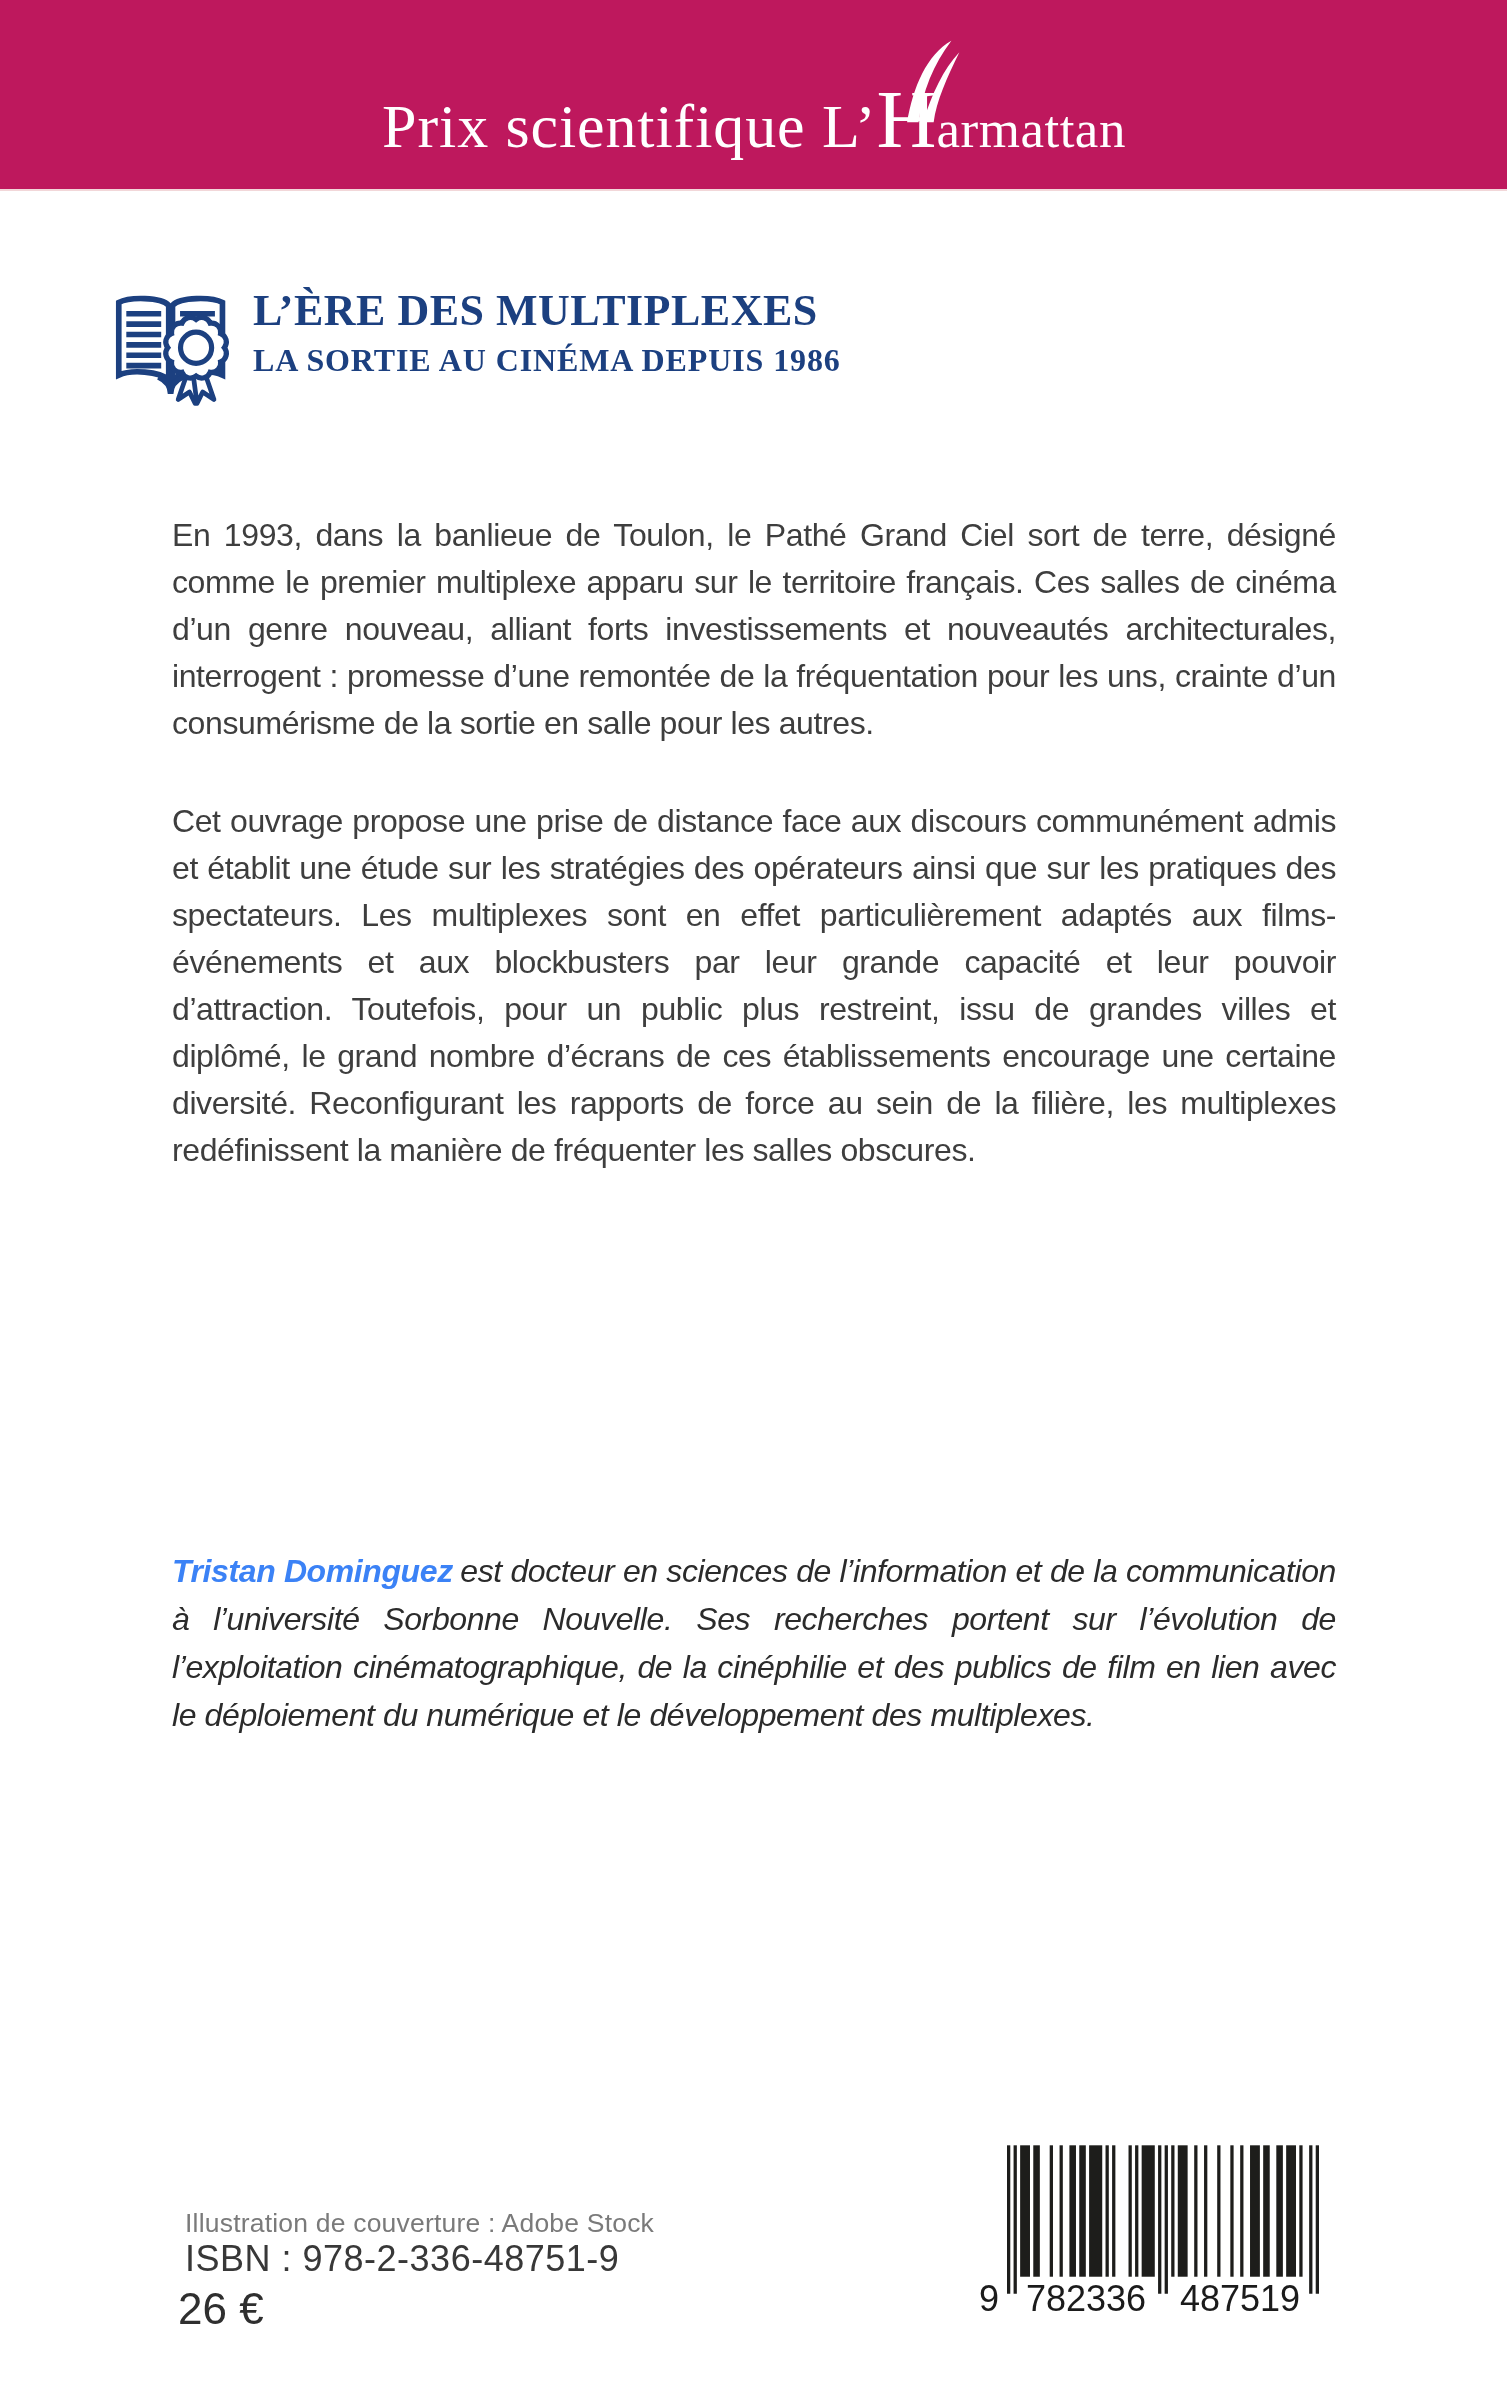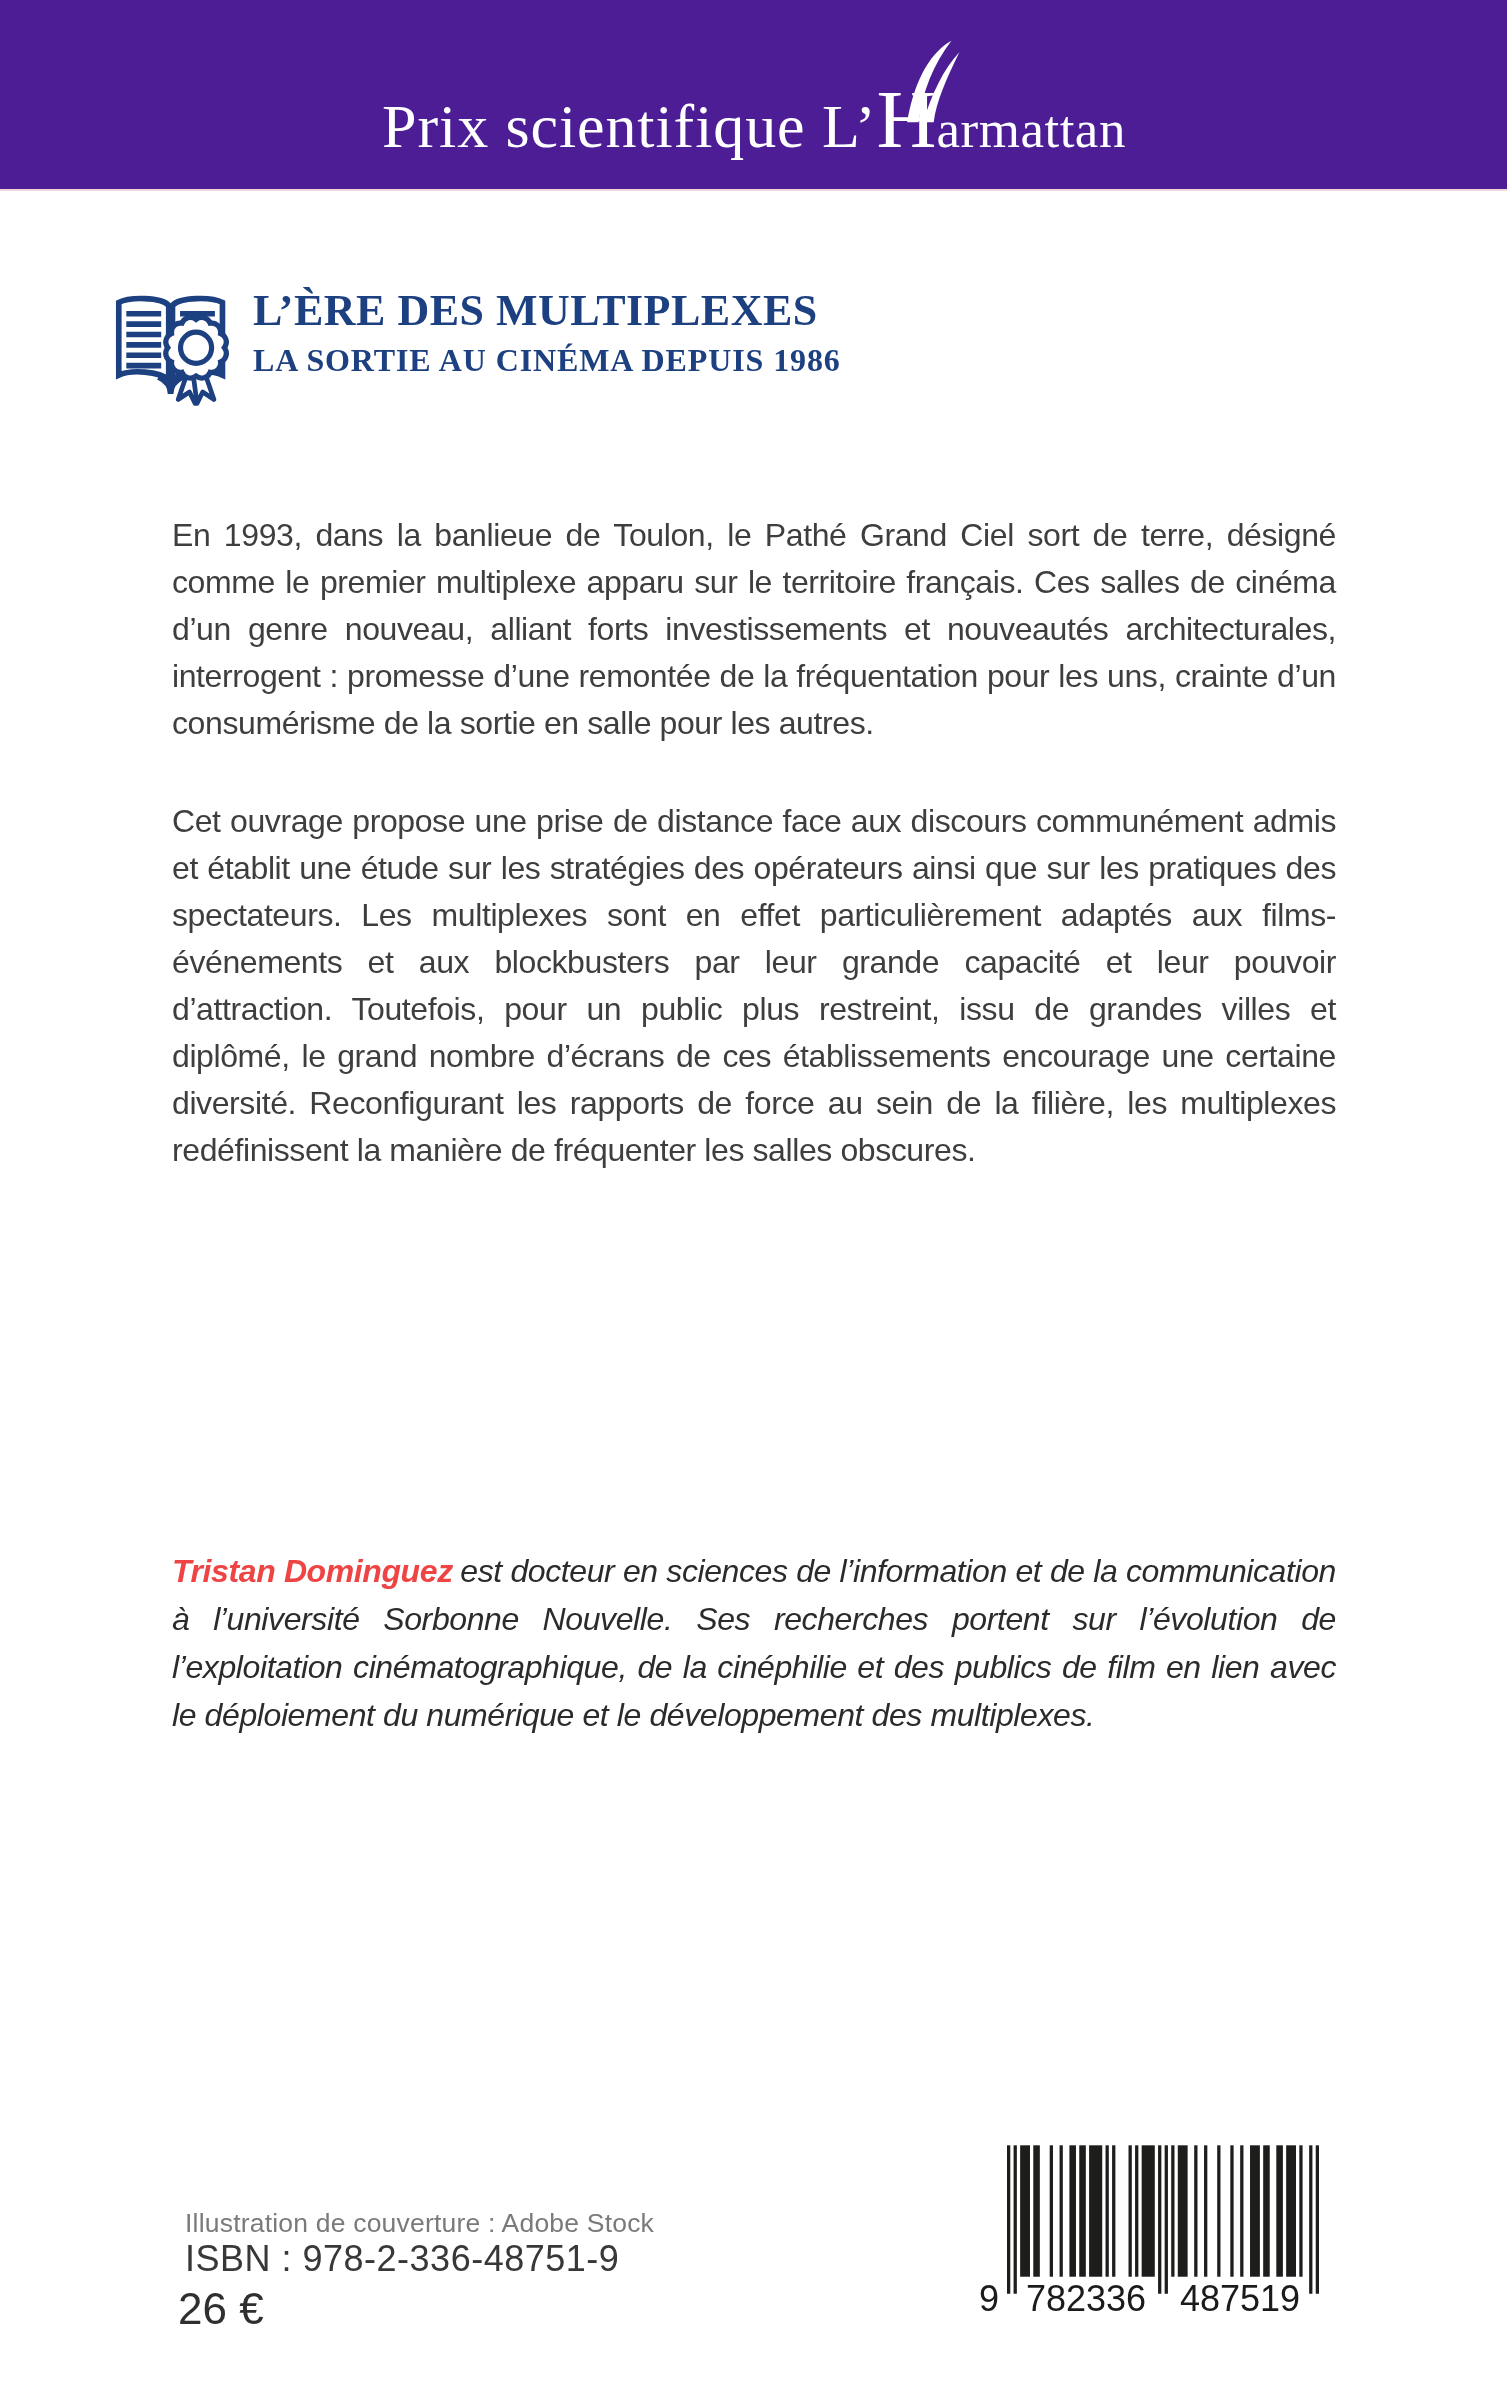--- a/index.html
+++ b/index.html
@@ -3,21 +3,21 @@
 <meta charset="utf-8">
 <style>
   html,body{margin:0;padding:0;background:#fff;}
   .page{
     position:relative;width:1508px;height:2402px;background:#ffffff;
     font-family:"Liberation Sans",sans-serif;overflow:hidden;
   }
   
   .banner{
     position:absolute;top:0;left:0;width:100%;height:189px;
-    background:#4c1d95;border-bottom:2.8px solid #F2D7D9;
+    background:#be185d;border-bottom:2.8px solid #F2D7D9;
   }
   .brand{
     position:absolute;top:55px;left:0;width:100%;
     display:flex;justify-content:center;align-items:baseline;
     color:#ffffff;font-family:"Liberation Serif",serif;white-space:pre;
   }
   .brand-prefix{font-size:62px;letter-spacing:0.9px;}
   .brand-h{position:relative;display:inline-block;font-size:83px;line-height:1;}
   .brand-suffix{font-size:53px;letter-spacing:0.5px;margin-top:44px;}
   .feather{position:absolute;left:23px;top:-38px;width:62px;height:83px;}
@@ -40,21 +40,21 @@
     color:#3E3E3E;font-weight:300;text-align:justify;
   }
   .synopsis p{margin:0 0 51px 0;}
   .synopsis p:last-child{margin-bottom:0;}
   
   .bio{
     position:absolute;left:172px;top:1547px;width:1164px;
     font-size:32px;line-height:48px;letter-spacing:-0.4px;
     font-style:italic;color:#2B2B2B;text-align:justify;
   }
-  .bio-name{font-weight:bold;color:#ef4444;margin-right:7.6px;}
+  .bio-name{font-weight:bold;color:#3b82f6;margin-right:7.6px;}
   
   .credit{position:absolute;left:185px;top:2208px;font-size:26.5px;color:#7A7A7A;letter-spacing:0.2px;}
   .isbn{position:absolute;left:185px;top:2238px;font-size:36px;color:#383838;letter-spacing:0.5px;}
   .price{position:absolute;left:178px;top:2284px;font-size:44px;color:#2F2F2F;}
   
   .barcode{position:absolute;left:979px;top:2145px;width:350px;height:170px;background:#fff;}
   .bc-bars{position:absolute;left:28px;top:0;}
   .bc-digit{position:absolute;font-size:36px;color:#1B1B1B;font-family:"Liberation Sans",sans-serif;}
   .bc-left{left:0;top:133px;}
   .bc-g1{left:38px;top:133px;width:138px;text-align:center;}

